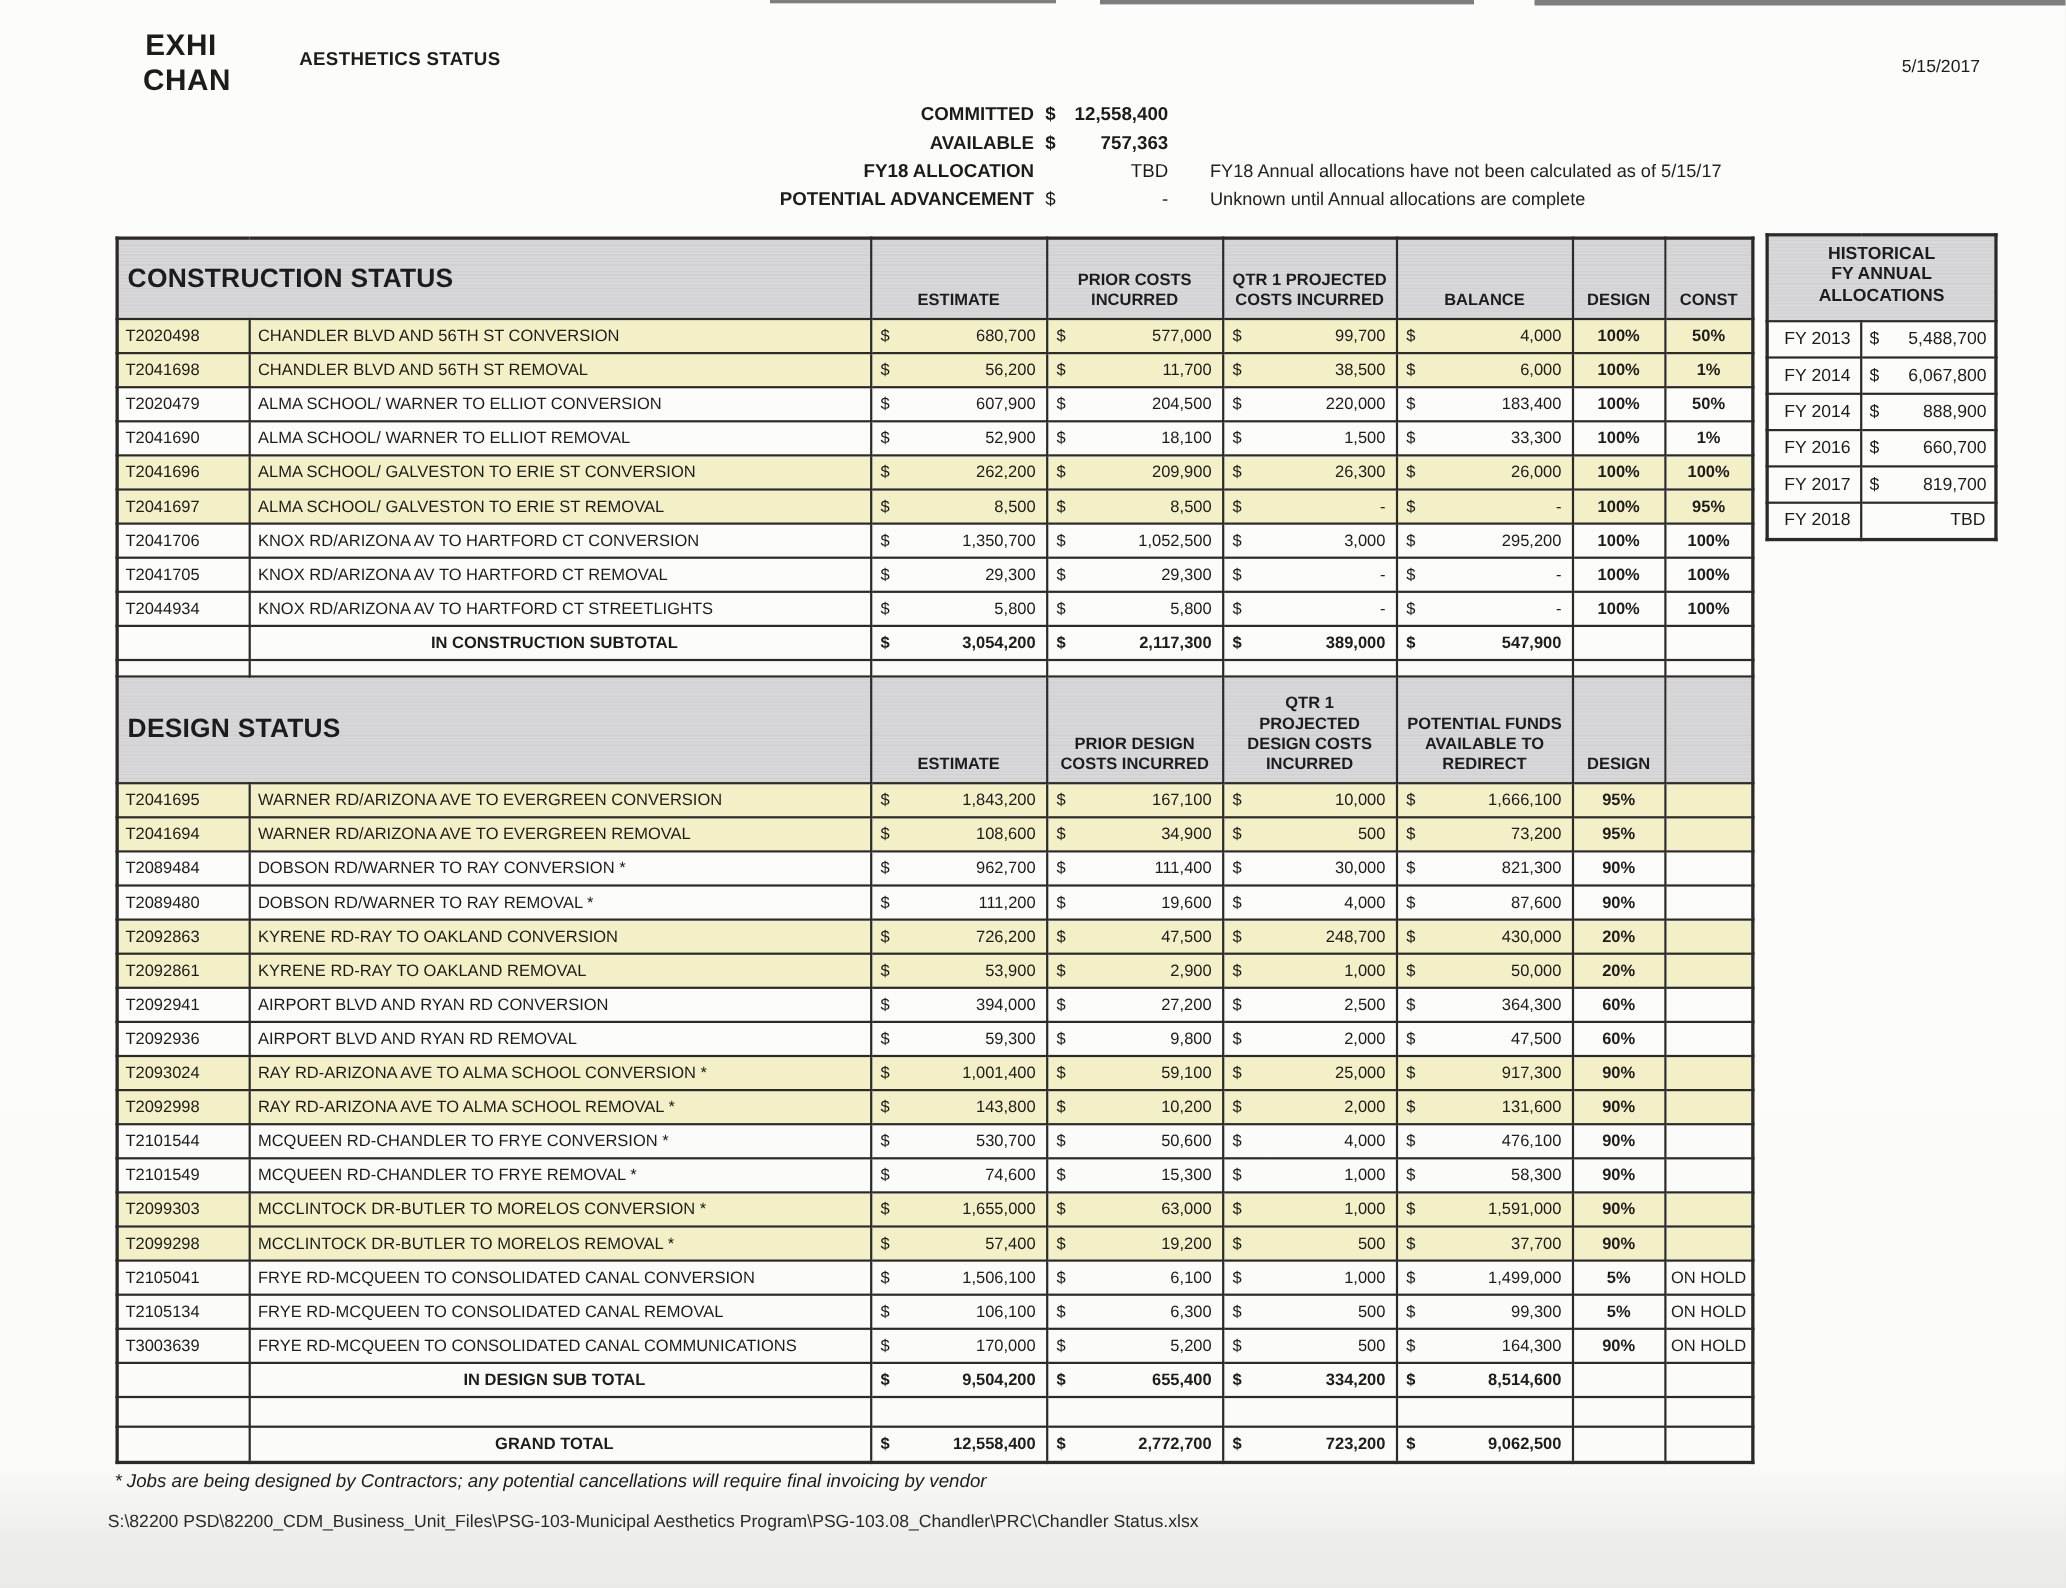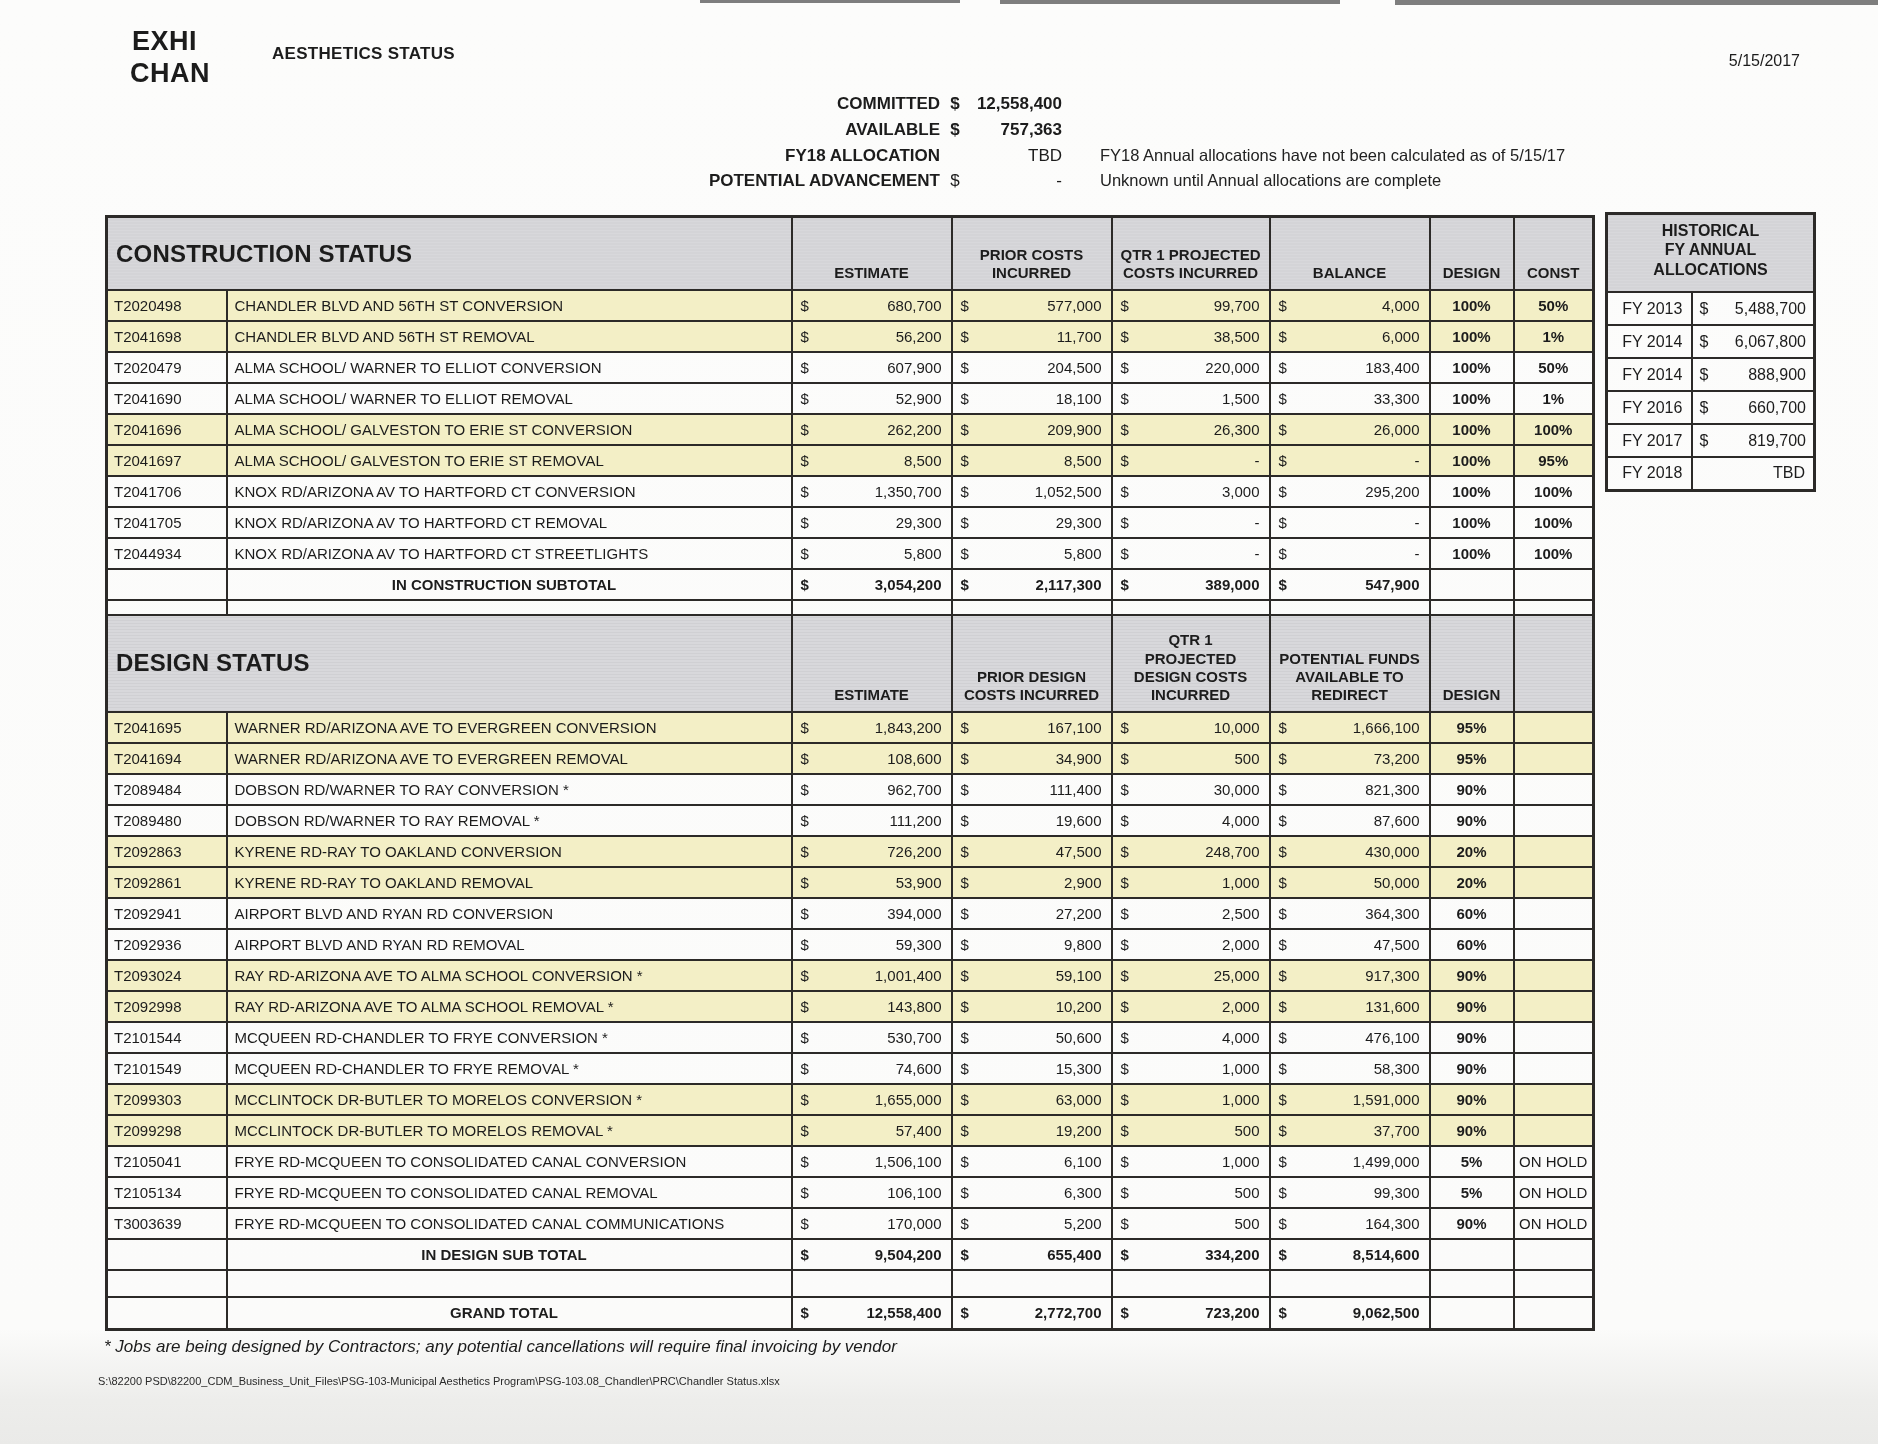--- a/index.html
+++ b/index.html
@@ -56,21 +56,21 @@
 
   
   #hist-table th{height:70px;vertical-align:middle;font-size:16px;}
   #hist-table tr{height:33px;}
   #hist-table td.fy{padding-left:6px;text-align:center;font-size:16px;margin-top:20px;}
   #hist-table .money{padding:0 7px 0 7px;font-size:16px;}
   #hist-table td.tbd{text-align:right;padding-right:8px;font-size:16px;}
 
   
   #footnote{position:absolute;left:104px;top:1337px;font-style:italic;font-size:17px;}
-  #filepath{position:absolute;left:98px;top:1375px;font-size:11px;color:#2a2a2a;}
+  #filepath{position:absolute;left:98px;top:1375px;font-size:16px;color:#2a2a2a;}
 
   
   #pen-mark{position:absolute;left:752px;top:281px;width:16px;height:7px;
             border-bottom:3px solid #d98a8f;border-radius:0 0 70% 40%;
             transform:rotate(-18deg);opacity:.85;}
 </style>
 </head>
 <body>
 
 <div id="page">

